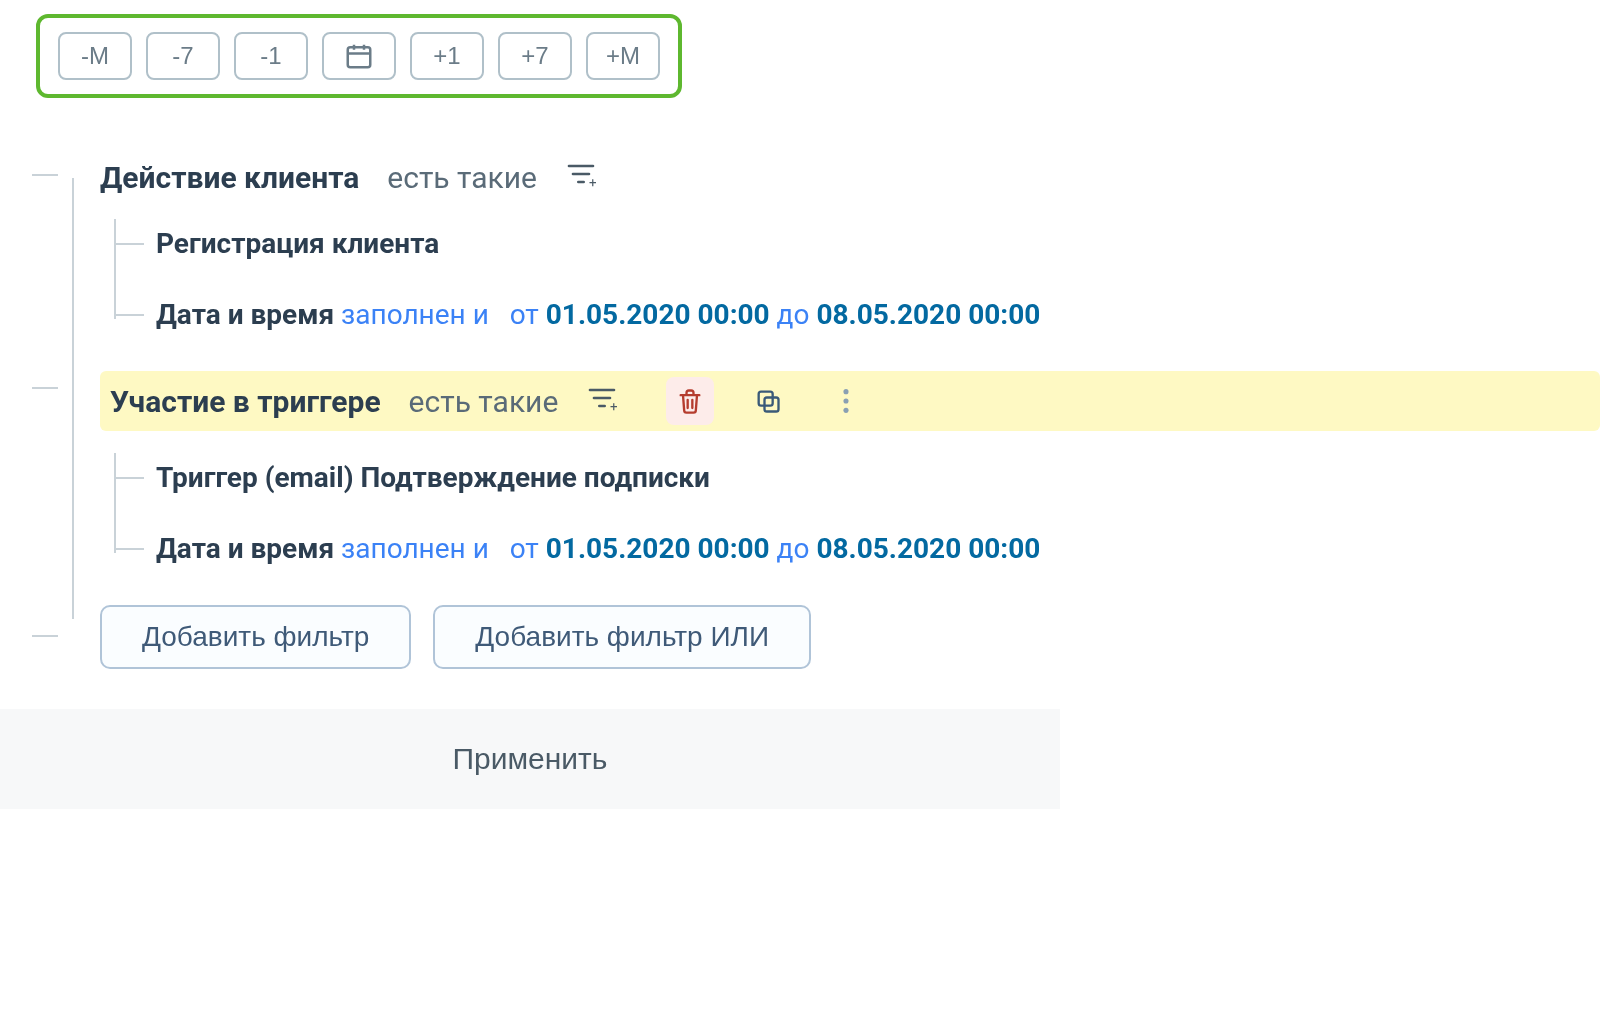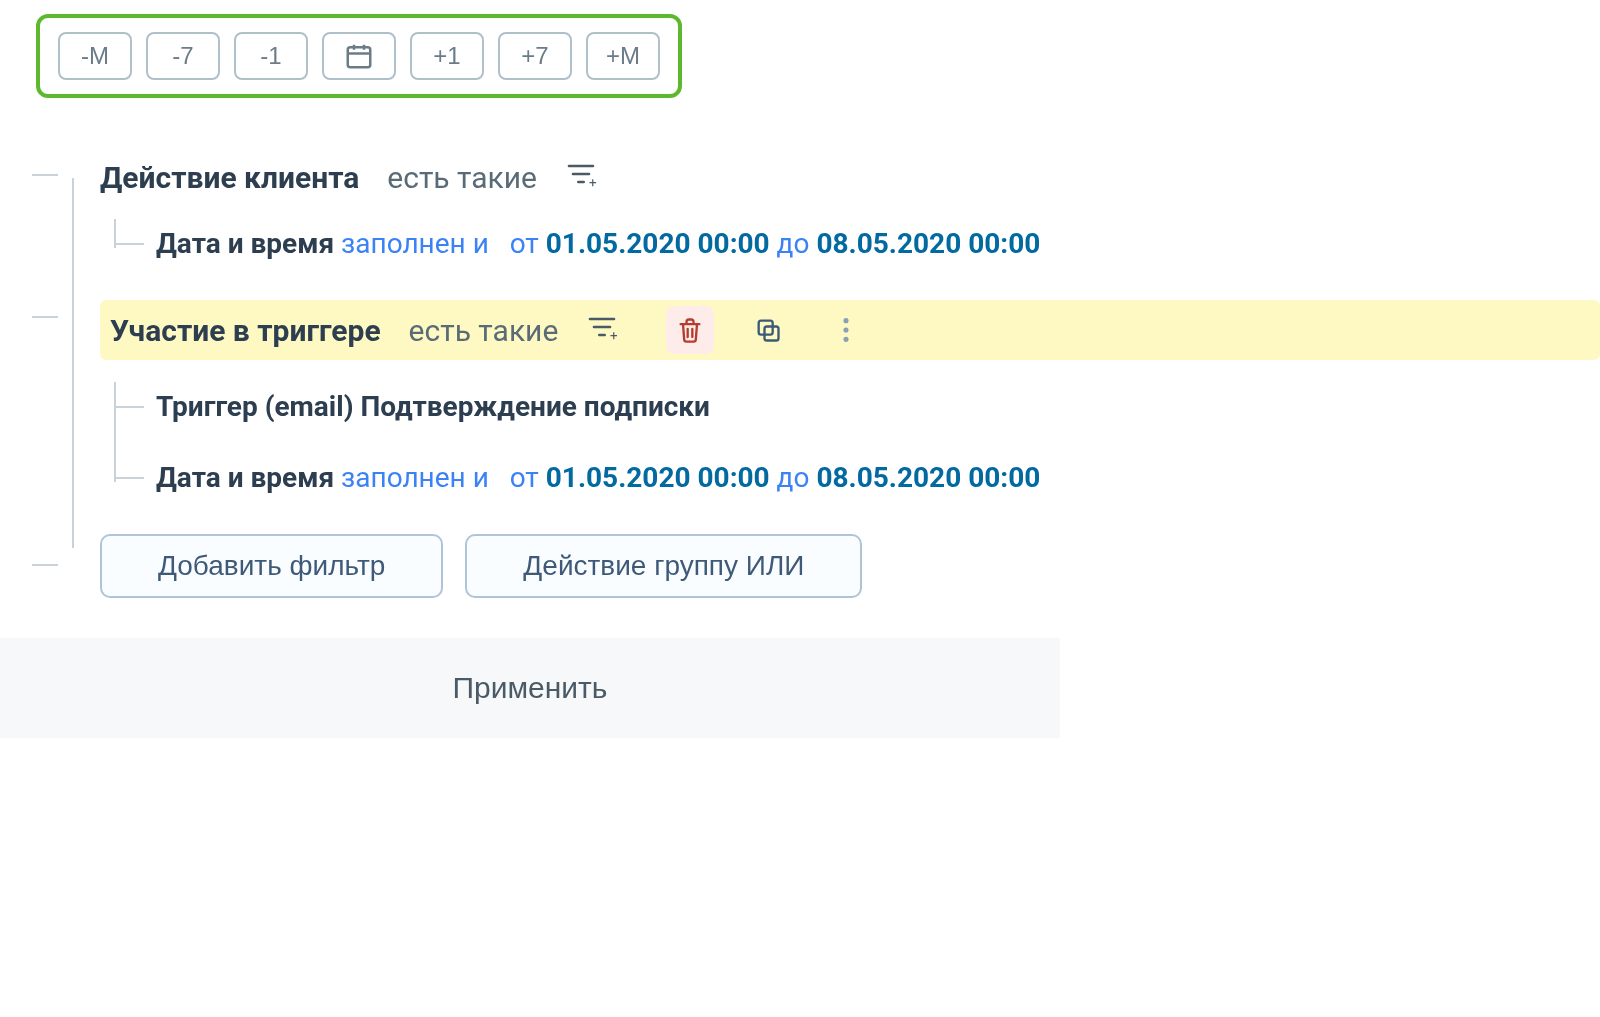--- a/index.html
+++ b/index.html
@@ -128,21 +128,21 @@
   top:30px;
   width:26px;
   height:2px;
   background:#c9d2d8;
 }
 .action-btn {
   border: 2px solid #b0c4d8;
   background: #fafdff;
   color: #3f5a78;
   font-size: 28px;
-  padding: 14px 56px;
+  padding: 14px 40px;
   border-radius: 10px;
   cursor: pointer;
 }
 
 .apply-bar {
   margin-top: 40px;
   background: #f7f8f9;
   height: 100px;
   display:flex;
 }
@@ -197,20 +197,23 @@
       <span class="group-cond">есть такие</span>
       <span>
         <svg width="32" height="32" viewBox="0 0 24 24">
             <path d="M3 6h18M6 12h12M10 18h4" stroke="#4a5a66" stroke-width="2" fill="none" stroke-linecap="round"></path>
             <text x="18" y="22" font-size="10" fill="#4a5a66">+</text>
           </svg>
       </span>
     </div>
     <div class="sub">
       <div class="sub-item">
+        <span class="label">Регистрация клиента</span>
+      </div>
+      <div class="sub-item">
         <span class="label">Дата и время</span>
         <span class="light"> </span>
         <span class="light">заполнен и</span>
         <span class="light"> &nbsp;</span>
         <span class="light">от</span>
         <span> </span>
         <span class="bold">01.05.2020 00:00</span>
         <span class="light"> </span>
         <span class="light">до</span>
         <span> </span>
@@ -266,21 +269,21 @@
         <span class="light"> </span>
         <span class="light">до</span>
         <span> </span>
         <span class="bold">08.05.2020 00:00</span>
       </div>
     </div>
   </div>
 
   <div class="action-row">
     <button class="action-btn">Добавить фильтр</button>
-    <button class="action-btn">Действие группу ИЛИ</button>
+    <button class="action-btn">Добавить фильтр ИЛИ</button>
   </div>
 </div>
 
 
 <div class="apply-bar">
   <button class="apply-btn">Применить</button>
   <div class="apply-rest"></div>
 </div>
 
 

